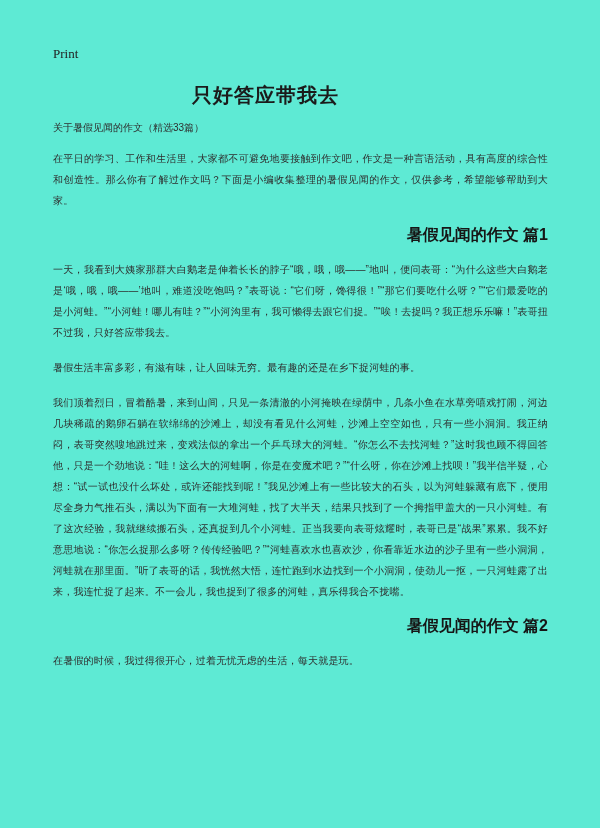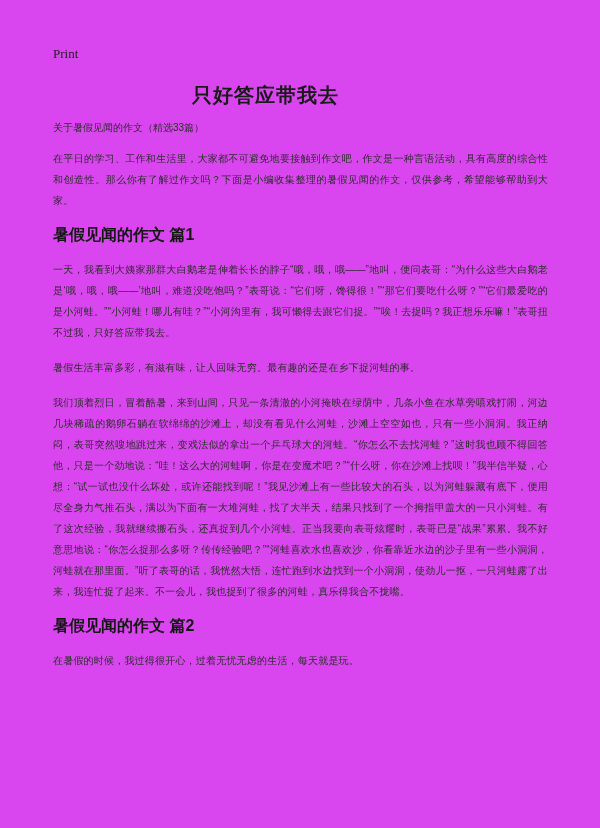--- a/index.html
+++ b/index.html
@@ -11,21 +11,21 @@
   body {
     width: 600px;
     height: 828px;
     overflow: hidden;
     font-family: "Liberation Sans", sans-serif;
   }
   .page {
     width: 600px;
     height: 828px;
     padding: 46px 52px 0 53px;
-    background: #d946ef;
+    background: #5eead4;
     overflow: hidden;
   }
   .print-label {
     font-family: "Liberation Serif", serif;
     font-size: 13px;
     color: #222222;
     margin: 0 0 20px 0;
     width: max-content;
     cursor: pointer;
   }
@@ -48,20 +48,21 @@
     color: #2e2e2e;
     text-align: justify;
     margin: 0 0 14px 0;
     letter-spacing: 0.2px;
   }
   .section-heading {
     font-size: 16px;
     font-weight: bold;
     color: #161616;
     margin: 2px 0 13px 0;
+    text-align: right;
   }
 </style>
 </head>
 <body>
 
 <div class="page">
 
   <div class="print-label">Print</div>
 
   <h1 class="doc-title">只好答应带我去</h1>

